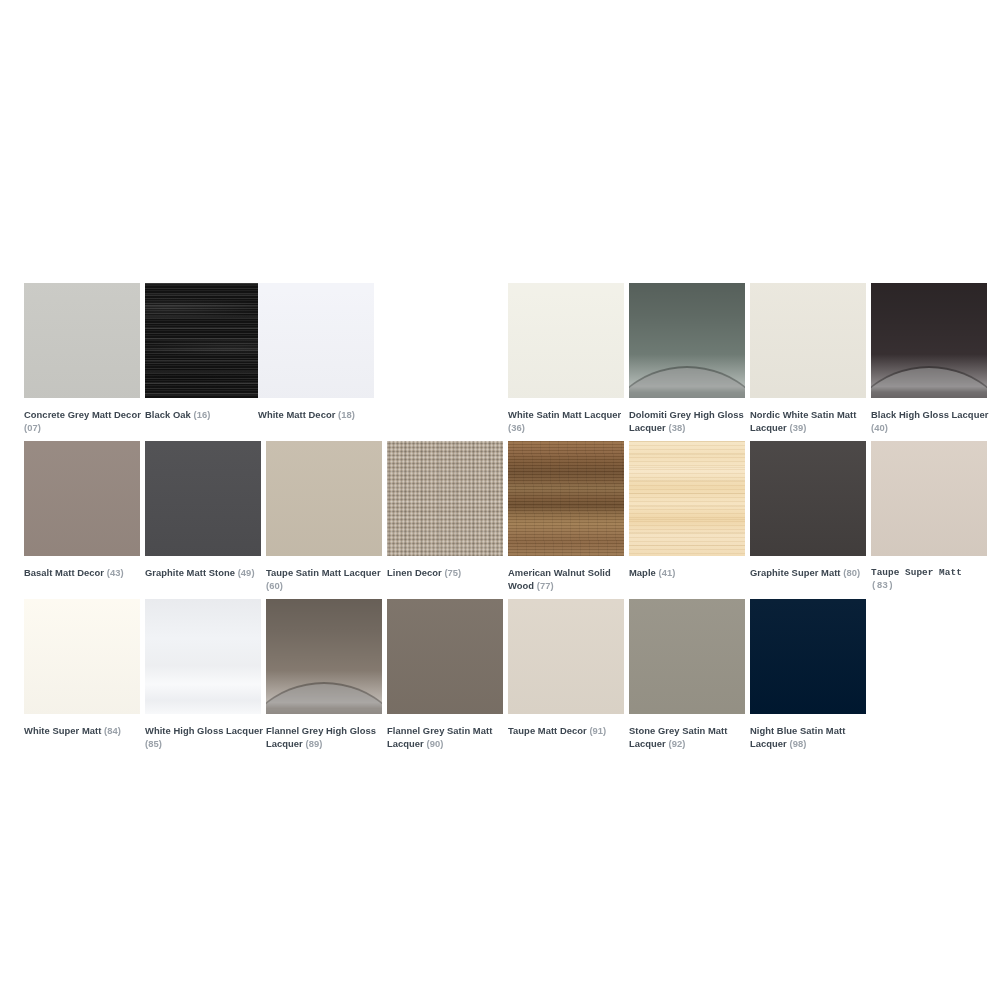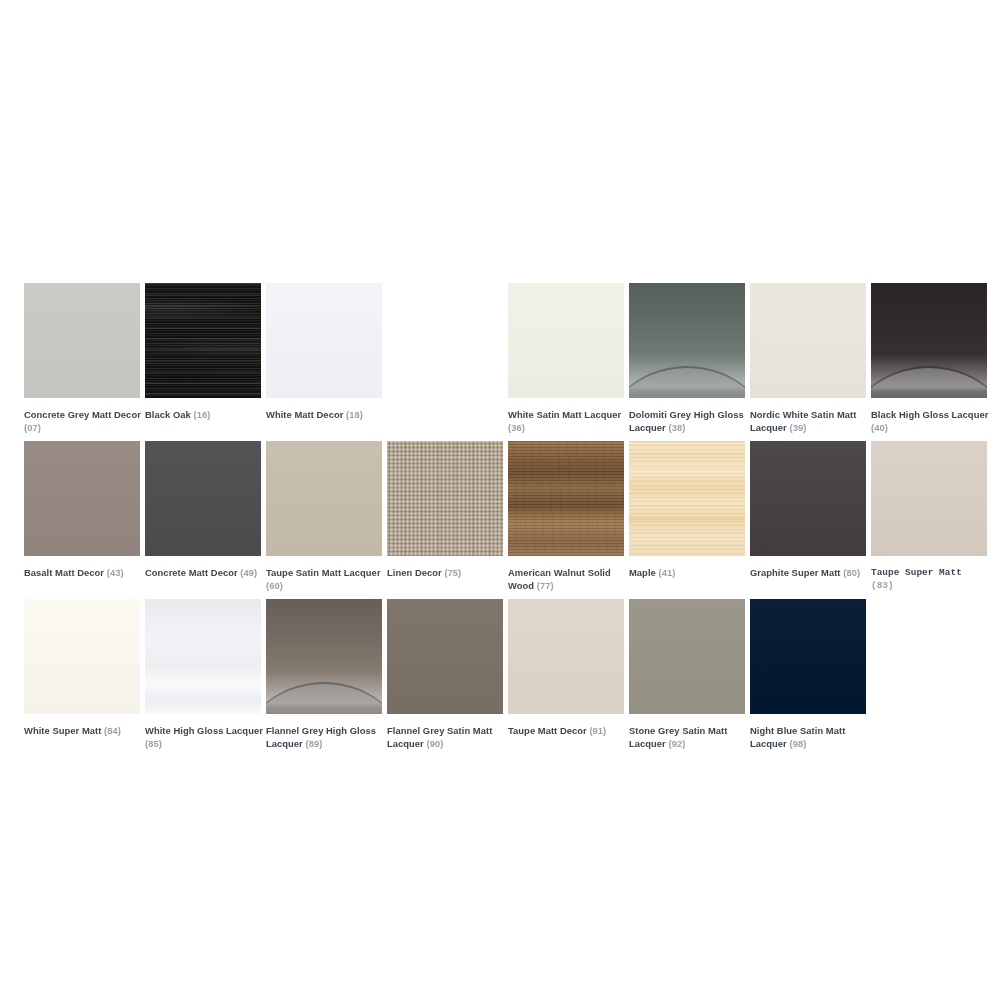--- a/index.html
+++ b/index.html
@@ -248,21 +248,21 @@
         </div>
         <div class="swatch-caption"><span class="swatch-name">Concrete Grey Matt Decor</span> <span class="swatch-code">(07)</span></div>
       </div>
       <div class="swatch-cell" style="left: 121px; width: 116px;">
         <div class="swatch-chip fin-oak" style="width: 116px; height: 115px; background: rgb(20, 20, 20);">
           <div class="tex figure"></div>
           <div class="tex grain"></div>
         </div>
         <div class="swatch-caption"><span class="swatch-name">Black Oak</span> <span class="swatch-code">(16)</span></div>
       </div>
-      <div class="swatch-cell" style="left: 242px; width: 132px;">
+      <div class="swatch-cell" style="left: 234px; width: 132px;">
         <div class="swatch-chip fin-matt" style="width: 116px; height: 115px; background: rgb(243, 244, 249);">
           <div class="tex sky"></div>
         </div>
         <div class="swatch-caption"><span class="swatch-name">White Matt Decor</span> <span class="swatch-code">(18)</span></div>
       </div>
       <div class="swatch-cell" style="left: 484px; width: 104px;">
         <div class="swatch-chip fin-matt" style="width: 116px; height: 115px; background: rgb(242, 241, 232);">
           <div class="tex sky"></div>
         </div>
         <div class="swatch-caption"><span class="swatch-name">White Satin Matt Lacquer</span> <span class="swatch-code">(36)</span></div>
@@ -294,21 +294,21 @@
       <div class="swatch-cell" style="left: 0px; width: 116px;">
         <div class="swatch-chip fin-matt" style="width: 116px; height: 115px; background: rgb(149, 135, 127);">
           <div class="tex sky"></div>
         </div>
         <div class="swatch-caption"><span class="swatch-name">Basalt Matt Decor</span> <span class="swatch-code">(43)</span></div>
       </div>
       <div class="swatch-cell" style="left: 121px; width: 116px;">
         <div class="swatch-chip fin-matt" style="width: 116px; height: 115px; background: rgb(77, 77, 80);">
           <div class="tex sky"></div>
         </div>
-        <div class="swatch-caption"><span class="swatch-name">Concrete Matt Decor</span> <span class="swatch-code">(49)</span></div>
+        <div class="swatch-caption"><span class="swatch-name">Graphite Matt Stone</span> <span class="swatch-code">(49)</span></div>
       </div>
       <div class="swatch-cell" style="left: 242px; width: 116px;">
         <div class="swatch-chip fin-matt" style="width: 116px; height: 115px; background: rgb(199, 189, 172);">
           <div class="tex sky"></div>
         </div>
         <div class="swatch-caption"><span class="swatch-name">Taupe Satin Matt Lacquer</span> <span class="swatch-code">(60)</span></div>
       </div>
       <div class="swatch-cell" style="left: 363px; width: 116px;">
         <div class="swatch-chip fin-linen" style="width: 116px; height: 115px; background: rgb(181, 167, 149);">
           <div class="tex weave"></div>

